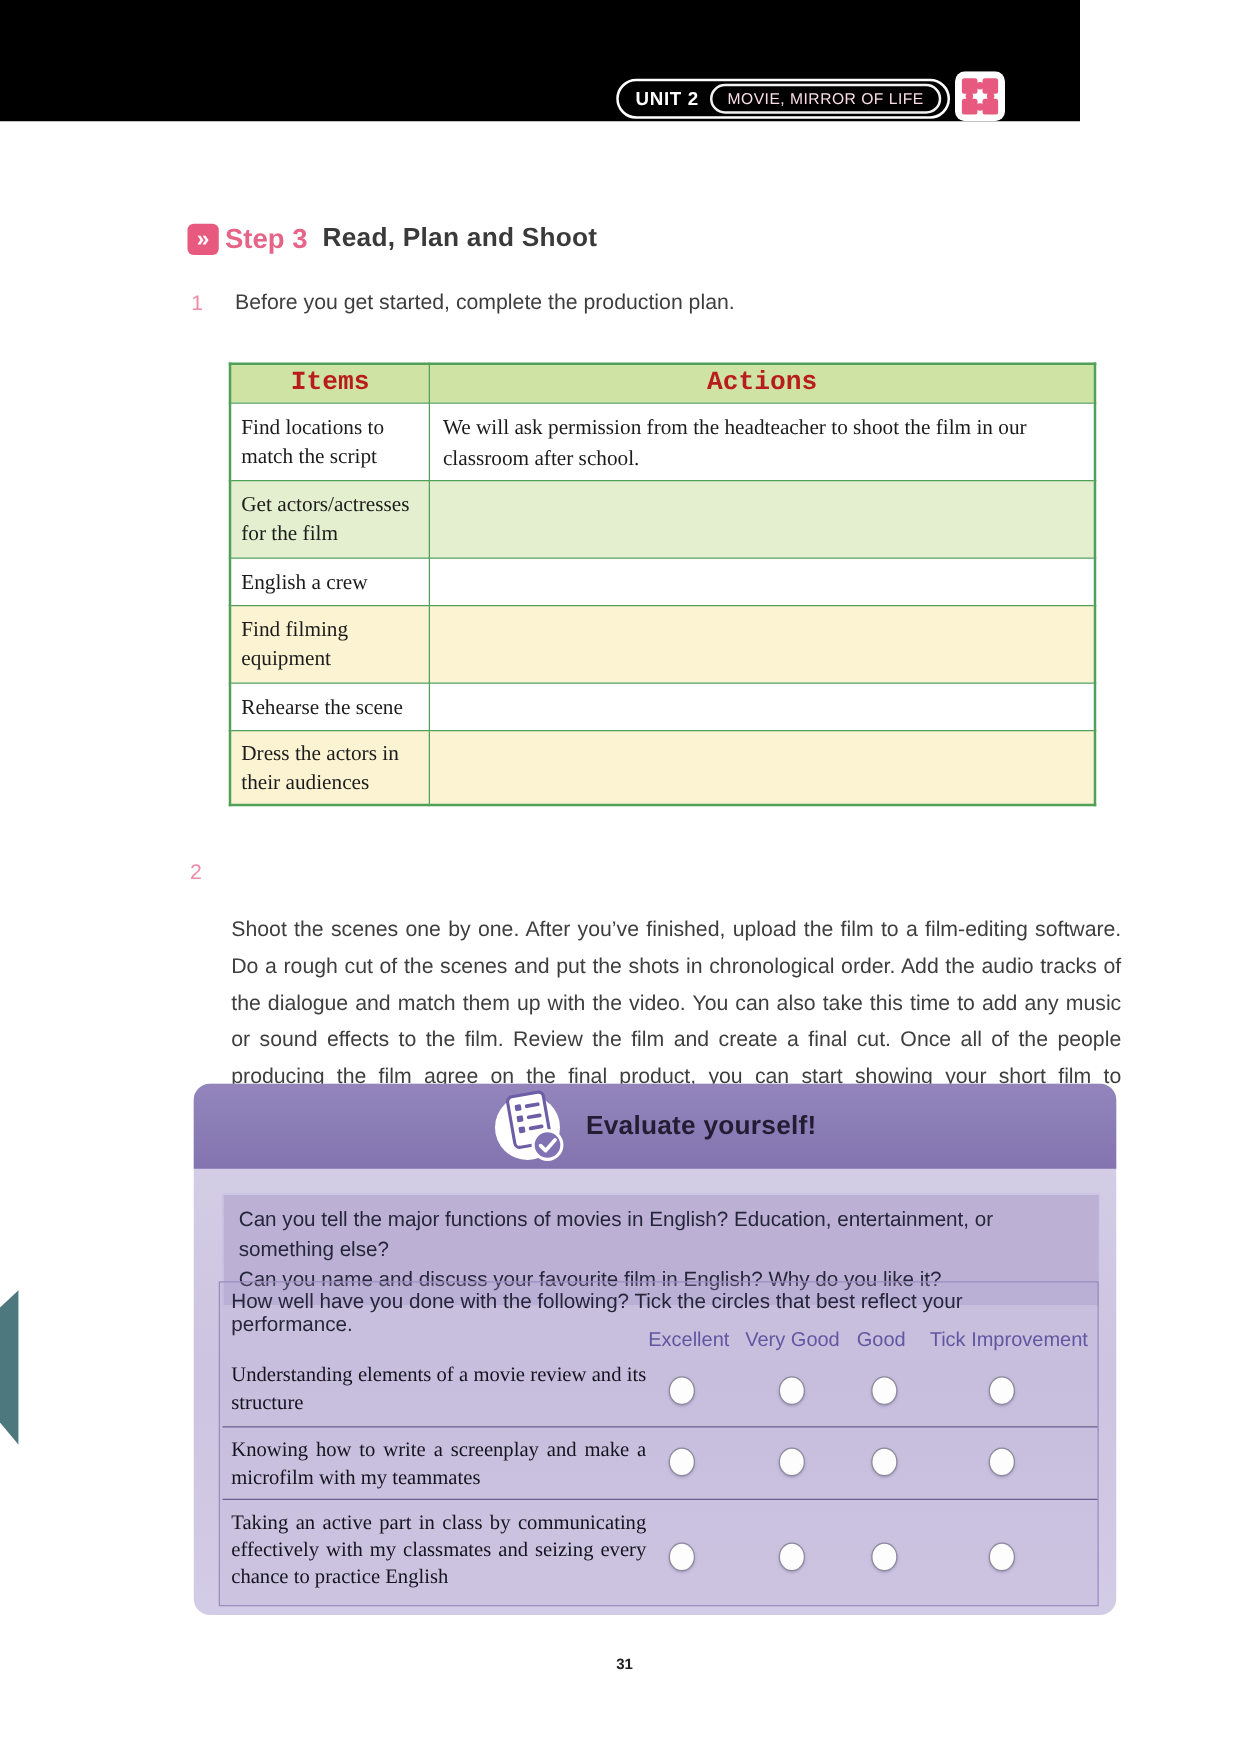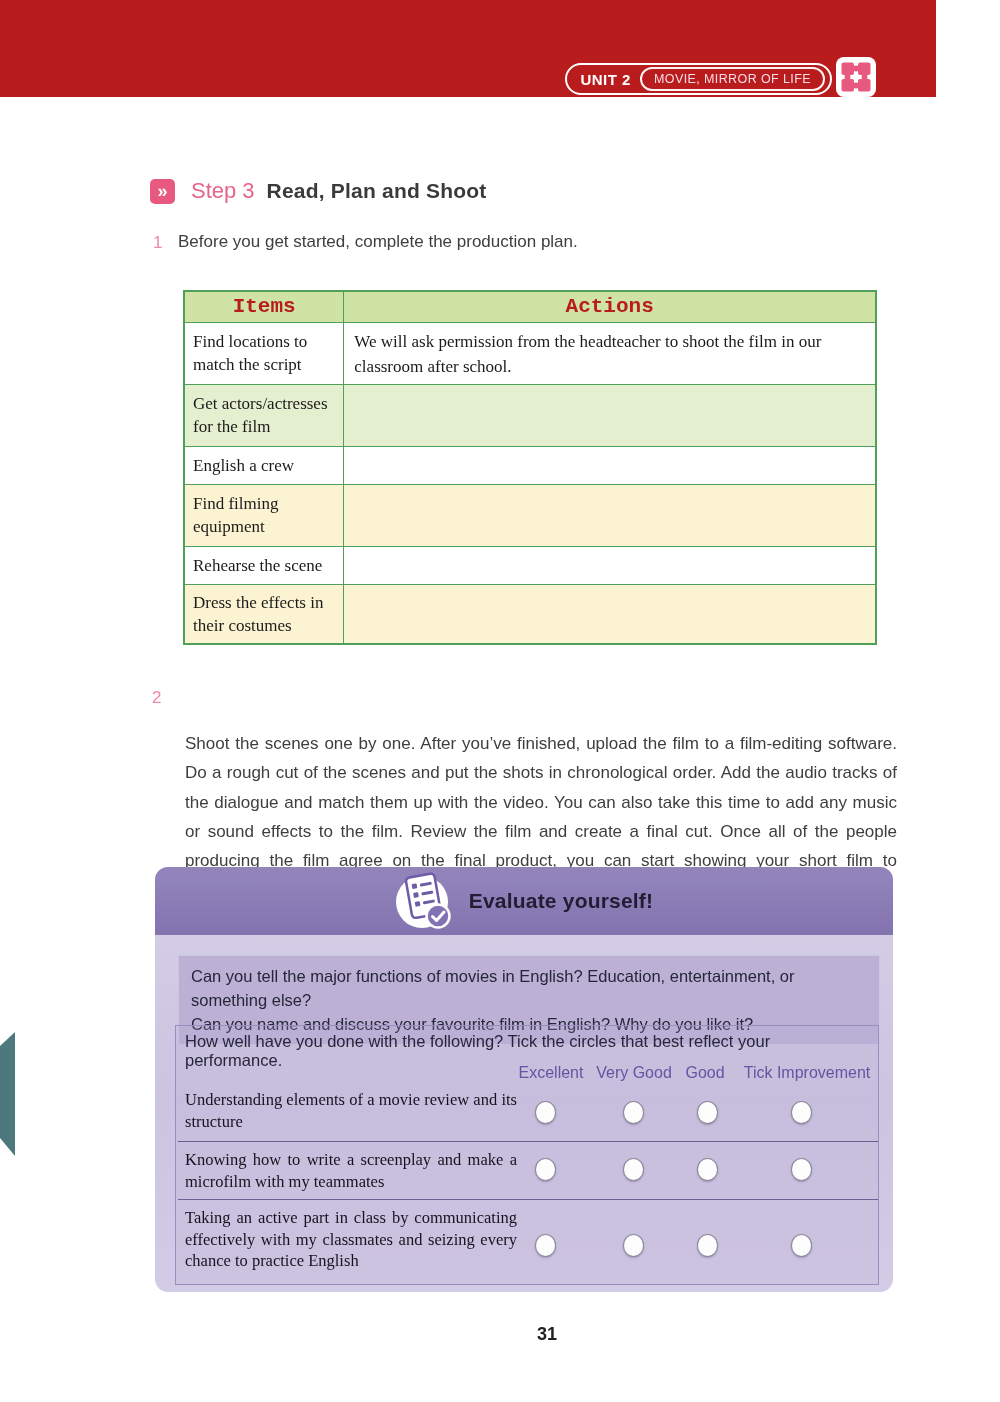--- a/index.html
+++ b/index.html
@@ -3,47 +3,47 @@
 <meta charset="utf-8">
 <style>
   * { margin:0; padding:0; box-sizing:border-box; }
   html,body { background:#fff; }
   .page {
     position:relative; width:1000px; height:1402px; background:#fff;
     font-family:"Liberation Sans", sans-serif; overflow:hidden;
   }
 
   
-  .band { position:absolute; left:0; top:0; width:936px; height:97px; background:#b91c1c; }
+  .band { position:absolute; left:0; top:0; width:864px; height:97px; background:#000000; }
   .unit-badge {
     position:absolute; right:104px; top:63px; height:32px;
     display:flex; align-items:center; gap:9px;
     border:2px solid #fff; border-radius:17px; padding:0 5px 0 13px;
   }
   .unit-label { color:#fff; font-weight:bold; font-size:15px; letter-spacing:.5px; }
   .unit-capsule {
     border:2px solid rgba(255,255,255,.95); border-radius:12px; height:24px;
     display:flex; align-items:center; padding:0 12px;
     color:#f9dce6; font-size:12.5px; letter-spacing:.4px; white-space:nowrap;
   }
   .puzzle { position:absolute; right:60px; top:57px; width:40px; height:40px; }
 
   
   .step-row { position:absolute; left:150px; top:178px; display:flex; align-items:center; }
   .step-chip {
     width:25px; height:25px; border-radius:5px; background:#e7597e; color:#fff;
     font-weight:bold; font-size:18px; line-height:24px; text-align:center; flex:0 0 auto;
   }
-  .step-label { color:#e66487; font-size:22px; font-weight:normal; margin:0 12px 0 16px; }
+  .step-label { color:#e66487; font-size:22px; font-weight:bold; margin:0 12px 0 5px; }
   .step-title { color:#3a3a3a; font-size:21px; font-weight:bold; letter-spacing:.2px; }
 
   .task-num { position:absolute; color:#ee8aa4; font-size:17px; }
   .task-text { position:absolute; color:#3e3e3e; font-size:17px; }
   #num1 { left:153px; top:233px; }
-  #text1 { left:178px; top:232px; }
+  #text1 { left:188px; top:232px; }
   #num2 { left:152px; top:688px; }
   #text2 { left:185px; top:685px; width:712px; line-height:29.3px; text-align:justify;margin-top:44px; }
 
   
   .plan-table {
     position:absolute; left:183px; top:290px; width:694px;
     border-collapse:collapse; background:#fff;
     font-family:"Liberation Serif", serif; font-size:17px; color:#1b1b1b;
     border:2px solid #51a05a;
   }
@@ -100,22 +100,22 @@
     box-shadow:0 1px 2px rgba(90,80,120,.35);
   }
   .c-exc { left:380px; } .c-vg { left:468px; } .c-good { left:542px; } .c-ni { left:636px; }
   .r1 { top:234px; } .r2 { top:291px; } .r3 { top:367px; }
 
   
   .ribbon {
     position:absolute; left:0; top:1032px; width:15px; height:124px; background:#4d787e;
     clip-path:polygon(0 14px, 100% 0, 100% 100%, 0 calc(100% - 18px));
   }
-  .page-num { position:absolute; left:493px; top:1324px; width:64px; text-align:right;
-    font-weight:bold; font-size:18px; color:#222; }
+  .page-num { position:absolute; left:493px; top:1324px; width:64px; text-align:left;
+    font-weight:bold; font-size:12px; color:#222; }
 </style>
 </head>
 <body>
 
 <div class="page">
 
   <div class="band">
     <div class="unit-badge">
       <span class="unit-label">UNIT 2</span>
       <span class="unit-capsule">MOVIE, MIRROR OF LIFE</span>
@@ -169,21 +169,21 @@
     </tr>
     <tr class="h62 tint-yellow">
       <td class="item">Find filming equipment</td>
       <td class="action"></td>
     </tr>
     <tr class="h38">
       <td class="item">Rehearse the scene</td>
       <td class="action"></td>
     </tr>
     <tr class="h60 tint-yellow">
-      <td class="item">Dress the effects in their costumes</td>
+      <td class="item">Dress the actors in their audiences</td>
       <td class="action"></td>
     </tr>
   </tbody>
     </table>
 
   <span class="task-num" id="num2">2</span>
   <p class="task-text" id="text2">Shoot the scenes one by one. After you’ve finished, upload the film to a film-editing software. Do a rough cut of the scenes and put the shots in chronological order. Add the audio tracks of the dialogue and match them up with the video. You can also take this time to add any music or sound effects to the film. Review the film and create a final cut. Once all of the people producing the film agree on the final product, you can start showing your short film to audiences.</p>
 
   <div class="eval-panel">
     <div class="eval-header">

